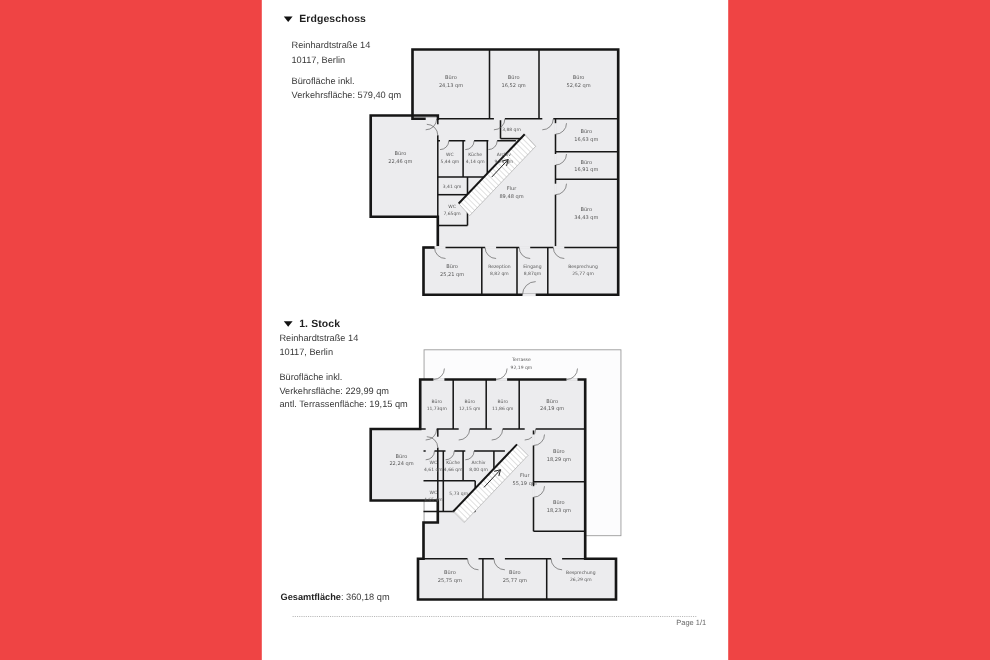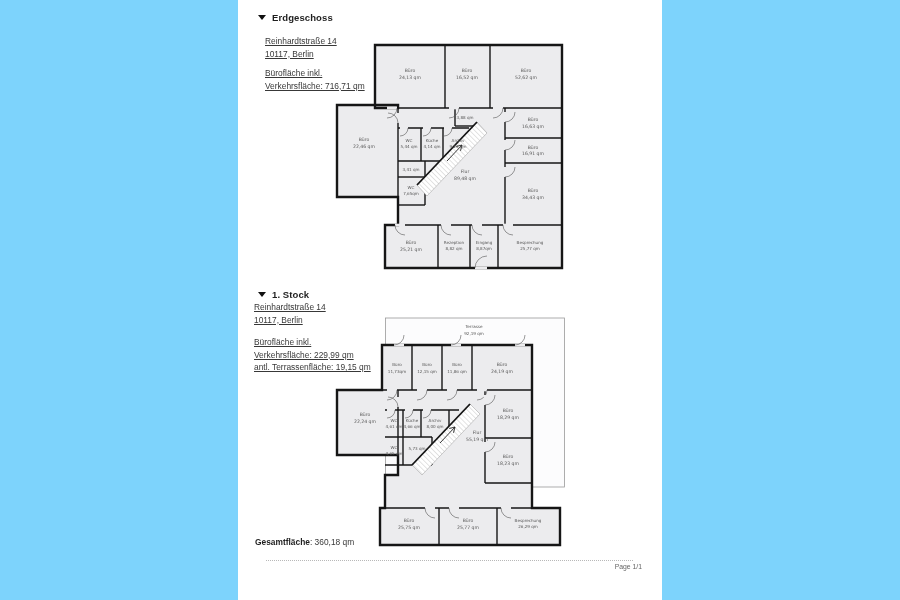--- a/index.html
+++ b/index.html
@@ -1,21 +1,21 @@
 <!DOCTYPE html>
 <html><head>
 <meta charset="utf-8">
 <style>
   html,body{margin:0;padding:0;background:#000;width:900px;height:600px;overflow:hidden;}
-  .canvas{position:relative;width:900px;height:600px;background:#7dd3fc;font-family:"Liberation Sans",sans-serif;}
+  .canvas{position:relative;width:900px;height:600px;background:#ef4444;font-family:"Liberation Sans",sans-serif;}
   .page{position:absolute;left:238px;top:0;width:424px;height:600px;background:#ffffff;}
   .abs{position:absolute;}
   .sec-title{display:flex;align-items:center;font-size:9.5px;font-weight:700;color:#1f1f1f;letter-spacing:.1px;}
   .tri{display:inline-block;width:0;height:0;border-left:4px solid transparent;border-right:4px solid transparent;border-top:5.5px solid #111;margin-right:6px;}
-  .addr,.areas{font-size:8.4px;color:#383838;line-height:12.5px;text-decoration:underline;}
+  .addr,.areas{font-size:8.4px;color:#383838;line-height:12.5px;}
   .total{font-size:8.4px;color:#383838;}
   .total b{color:#1f1f1f;}
   .divider{border-top:1px dotted #b8b8b8;height:0;}
   .pagenum{font-size:6.8px;color:#666;}
   svg.plan{position:absolute;overflow:visible;}
   .fp{fill:#ececee;stroke:#161616;stroke-width:2.4;stroke-linejoin:miter;}
   .w{stroke:#161616;stroke-width:1.4;stroke-linecap:butt;}
   .gap{fill:#ececee;stroke:none;}
   .door{fill:none;stroke:#555;stroke-width:0.6;}
   .t{font-family:"DejaVu Sans",sans-serif;font-size:4.6px;fill:#585858;text-anchor:middle;}
@@ -34,21 +34,21 @@
   <div class="abs sec-title" style="left:20px;top:12px;">
     <span class="tri"></span>
     <span>Erdgeschoss</span>
   </div>
   <div class="abs addr" style="left:27px;top:35px;">
     <div>Reinhardtstraße 14</div>
     <div>10117, Berlin</div>
   </div>
   <div class="abs areas" style="left:27px;top:67px;">
     <div>Bürofläche inkl.</div>
-    <div>Verkehrsfläche: 716,71 qm</div>
+    <div>Verkehrsfläche: 579,40 qm</div>
   </div>
 
   <svg class="plan" style="left:99px;top:43px;" width="236" height="229" viewBox="0 0 236 229">
     <defs>
       <pattern id="hatchA" width="3.5" height="3.5" patternUnits="userSpaceOnUse" patternTransform="rotate(-45)">
         <rect width="3.5" height="3.5" fill="#ffffff"></rect>
         <line x1="0" y1="0" x2="0" y2="3.5" stroke="#b0b0b0" stroke-width="0.7"></line>
       </pattern>
     </defs>
     <path class="fp" d="M38,2 H225 V225 H48 V182 H61 V154 H0 V62 H61 V65 H38 Z"></path>

